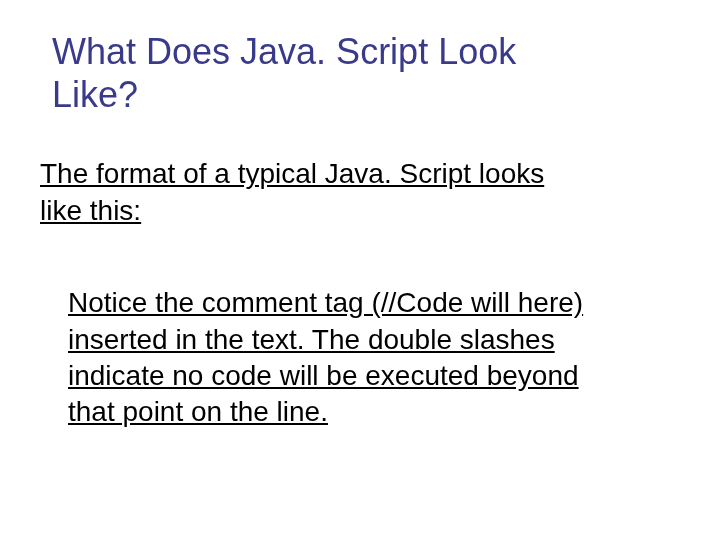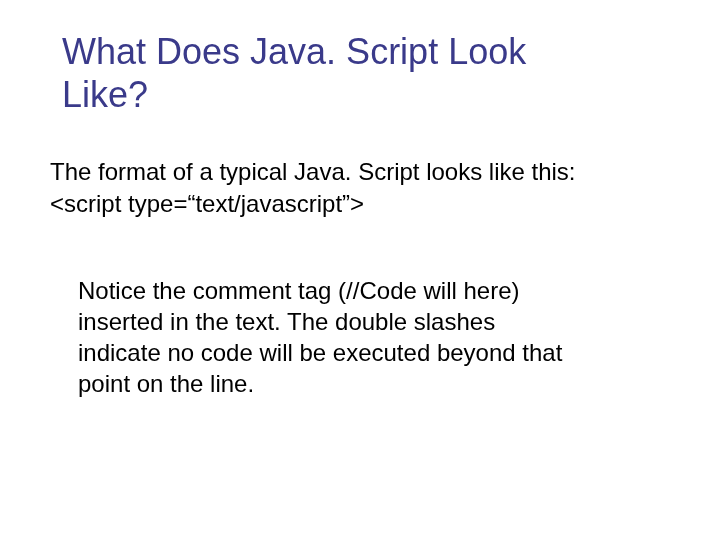--- a/index.html
+++ b/index.html
@@ -9,50 +9,50 @@
     height: 540px;
     background: #ffffff;
     font-family: Arial, Helvetica, sans-serif;
     color: #000000;
     overflow: hidden;
   }
   .slide {
     box-sizing: border-box;
     width: 624px;
     height: 540px;
-    padding: 30px 40px 40px 50px;
+    padding: 30px 40px 40px 40px;
   }
   .title {
     color: #3a3a8a;
     font-size: 36px;
     font-weight: 400;
     margin: 0 0 40px 12px;
     line-height: 1.2;
   }
   .body {
-    font-size: 24px;
+    font-size: 28px;
     line-height: 1.3;
     color: #000000;
+    text-decoration: underline;
   }
   .body p {
     margin: 0;
   }
   .indent-1 {
     padding-left: 28px;
   }
   .gap {
     height: 28px;
   }
 </style>
 </head>
 <body>
 
 <div class="slide">
   <h1 class="title">What Does Java. Script Look Like?</h1>
 
   <div class="body">
     <p>The format of a typical Java. Script looks like this:</p>
-    <p>&lt;script type=“text/javascript”&gt;</p>
     <div class="gap"></div>
     <div class="gap"></div>
     <p class="indent-1">Notice the comment tag (//Code will here) inserted in the text. The double slashes indicate no code will be executed beyond that point on the line.</p>
   </div>
 </div>
 
 </body></html>

